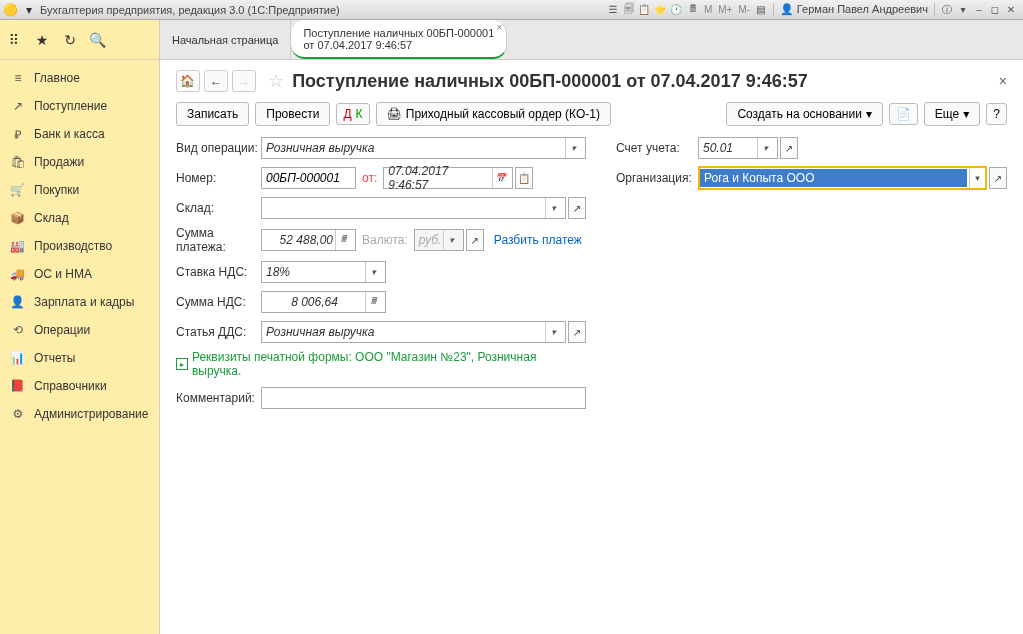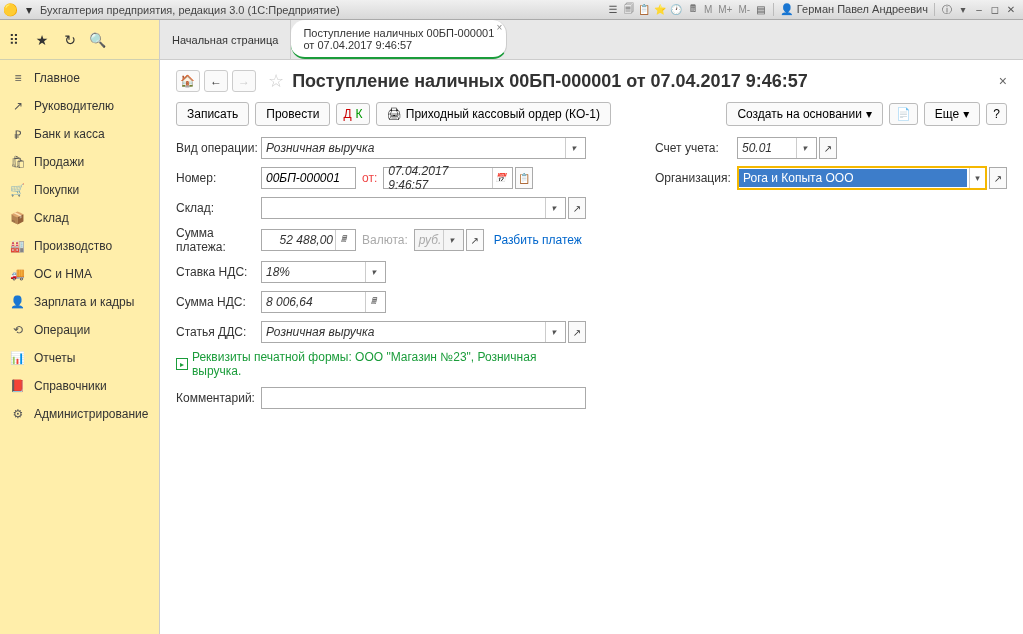--- a/index.html
+++ b/index.html
@@ -29,21 +29,21 @@
 .doc-title { font-size: 18px; font-weight: bold; color: #333; flex: 1; }
 .doc-close { font-size: 14px; color: #666; cursor: pointer; }
 .toolbar { display: flex; align-items: center; gap: 6px; margin-bottom: 10px; flex-wrap: wrap; }
 .btn { padding: 4px 10px; border: 1px solid #bbb; background: #fafafa; border-radius: 3px; cursor: pointer; font-size: 12px; display: inline-flex; align-items: center; gap: 4px; }
 .btn.primary { background: #ffd633; border-color: #d4a800; font-weight: bold; }
 .btn.small { padding: 3px 6px; }
 .toolbar-spacer { flex: 1; }
 .form-grid { display: grid; grid-template-columns: 410px 1fr; gap: 0 30px; }
 .form-row { display: flex; align-items: center; margin-bottom: 6px; min-height: 24px; }
 .form-label { width: 85px; font-size: 12px; color: #333; flex-shrink: 0; }
-.form-label2 { width: 82px; font-size: 12px; color: #333; flex-shrink: 0; margin-left: 39px; }
+.form-label2 { width: 82px; font-size: 12px; color: #333; flex-shrink: 0; }
 .input, .select { border: 1px solid #aaa; background: #fff; height: 22px; padding: 0 4px; font-size: 12px; font-style: italic; }
 .select { display: flex; align-items: center; position: relative; }
 .select-val { flex: 1; }
 .dd-btn { width: 16px; height: 20px; border-left: 1px solid #ccc; display: inline-flex; align-items: center; justify-content: center; font-size: 9px; color: #555; cursor: pointer; margin-left: 2px; }
 .open-btn { width: 18px; height: 22px; border: 1px solid #aaa; background: #fafafa; display: inline-flex; align-items: center; justify-content: center; font-size: 10px; margin-left: 2px; cursor: pointer; }
 .link { color: #0066cc; cursor: pointer; text-decoration: none; }
 .green-link { color: #1a9c3a; }
 .date-sep { margin: 0 6px; color: #ef4444; }
 .org-field { border: 2px solid #f5b800; display: flex; align-items: center; height: 24px; }
 .org-val { background: #3d7dca; color: #fff; padding: 0 4px; flex: 1; height: 18px; line-height: 18px; }
@@ -85,21 +85,21 @@
       <span class="tb-item">↻</span>
       <span class="tb-item">🔍</span>
     </div>
     <div class="nav">
       <div class="nav-item">
           <span class="nav-icon">≡</span>
           <span>Главное</span>
         </div>
       <div class="nav-item">
           <span class="nav-icon">↗</span>
-          <span>Руководителю</span>
+          <span>Поступление</span>
         </div>
       <div class="nav-item">
           <span class="nav-icon">₽</span>
           <span>Банк и касса</span>
         </div>
       <div class="nav-item">
           <span class="nav-icon">🛍</span>
           <span>Продажи</span>
         </div>
       <div class="nav-item">
@@ -231,21 +231,21 @@
           <div class="form-row">
             <span class="form-label">Ставка НДС:</span>
             <div class="select" style="width:125px">
               <span class="select-val">18%</span>
               <span class="dd-btn">▾</span>
             </div>
           </div>
           <div class="form-row">
             <span class="form-label">Сумма НДС:</span>
             <div class="select" style="width:125px">
-              <span class="select-val" style="text-align:left;flex:1">8 006,64</span>
+              <span class="select-val" style="text-align:center;flex:1">8 006,64</span>
               <span class="dd-btn">🖩</span>
             </div>
           </div>
           <div class="form-row">
             <span class="form-label">Статья ДДС:</span>
             <div class="select" style="flex:1">
               <span class="select-val">Розничная выручка</span>
               <span class="dd-btn">▾</span>
             </div>
             <span class="open-btn">↗</span>

